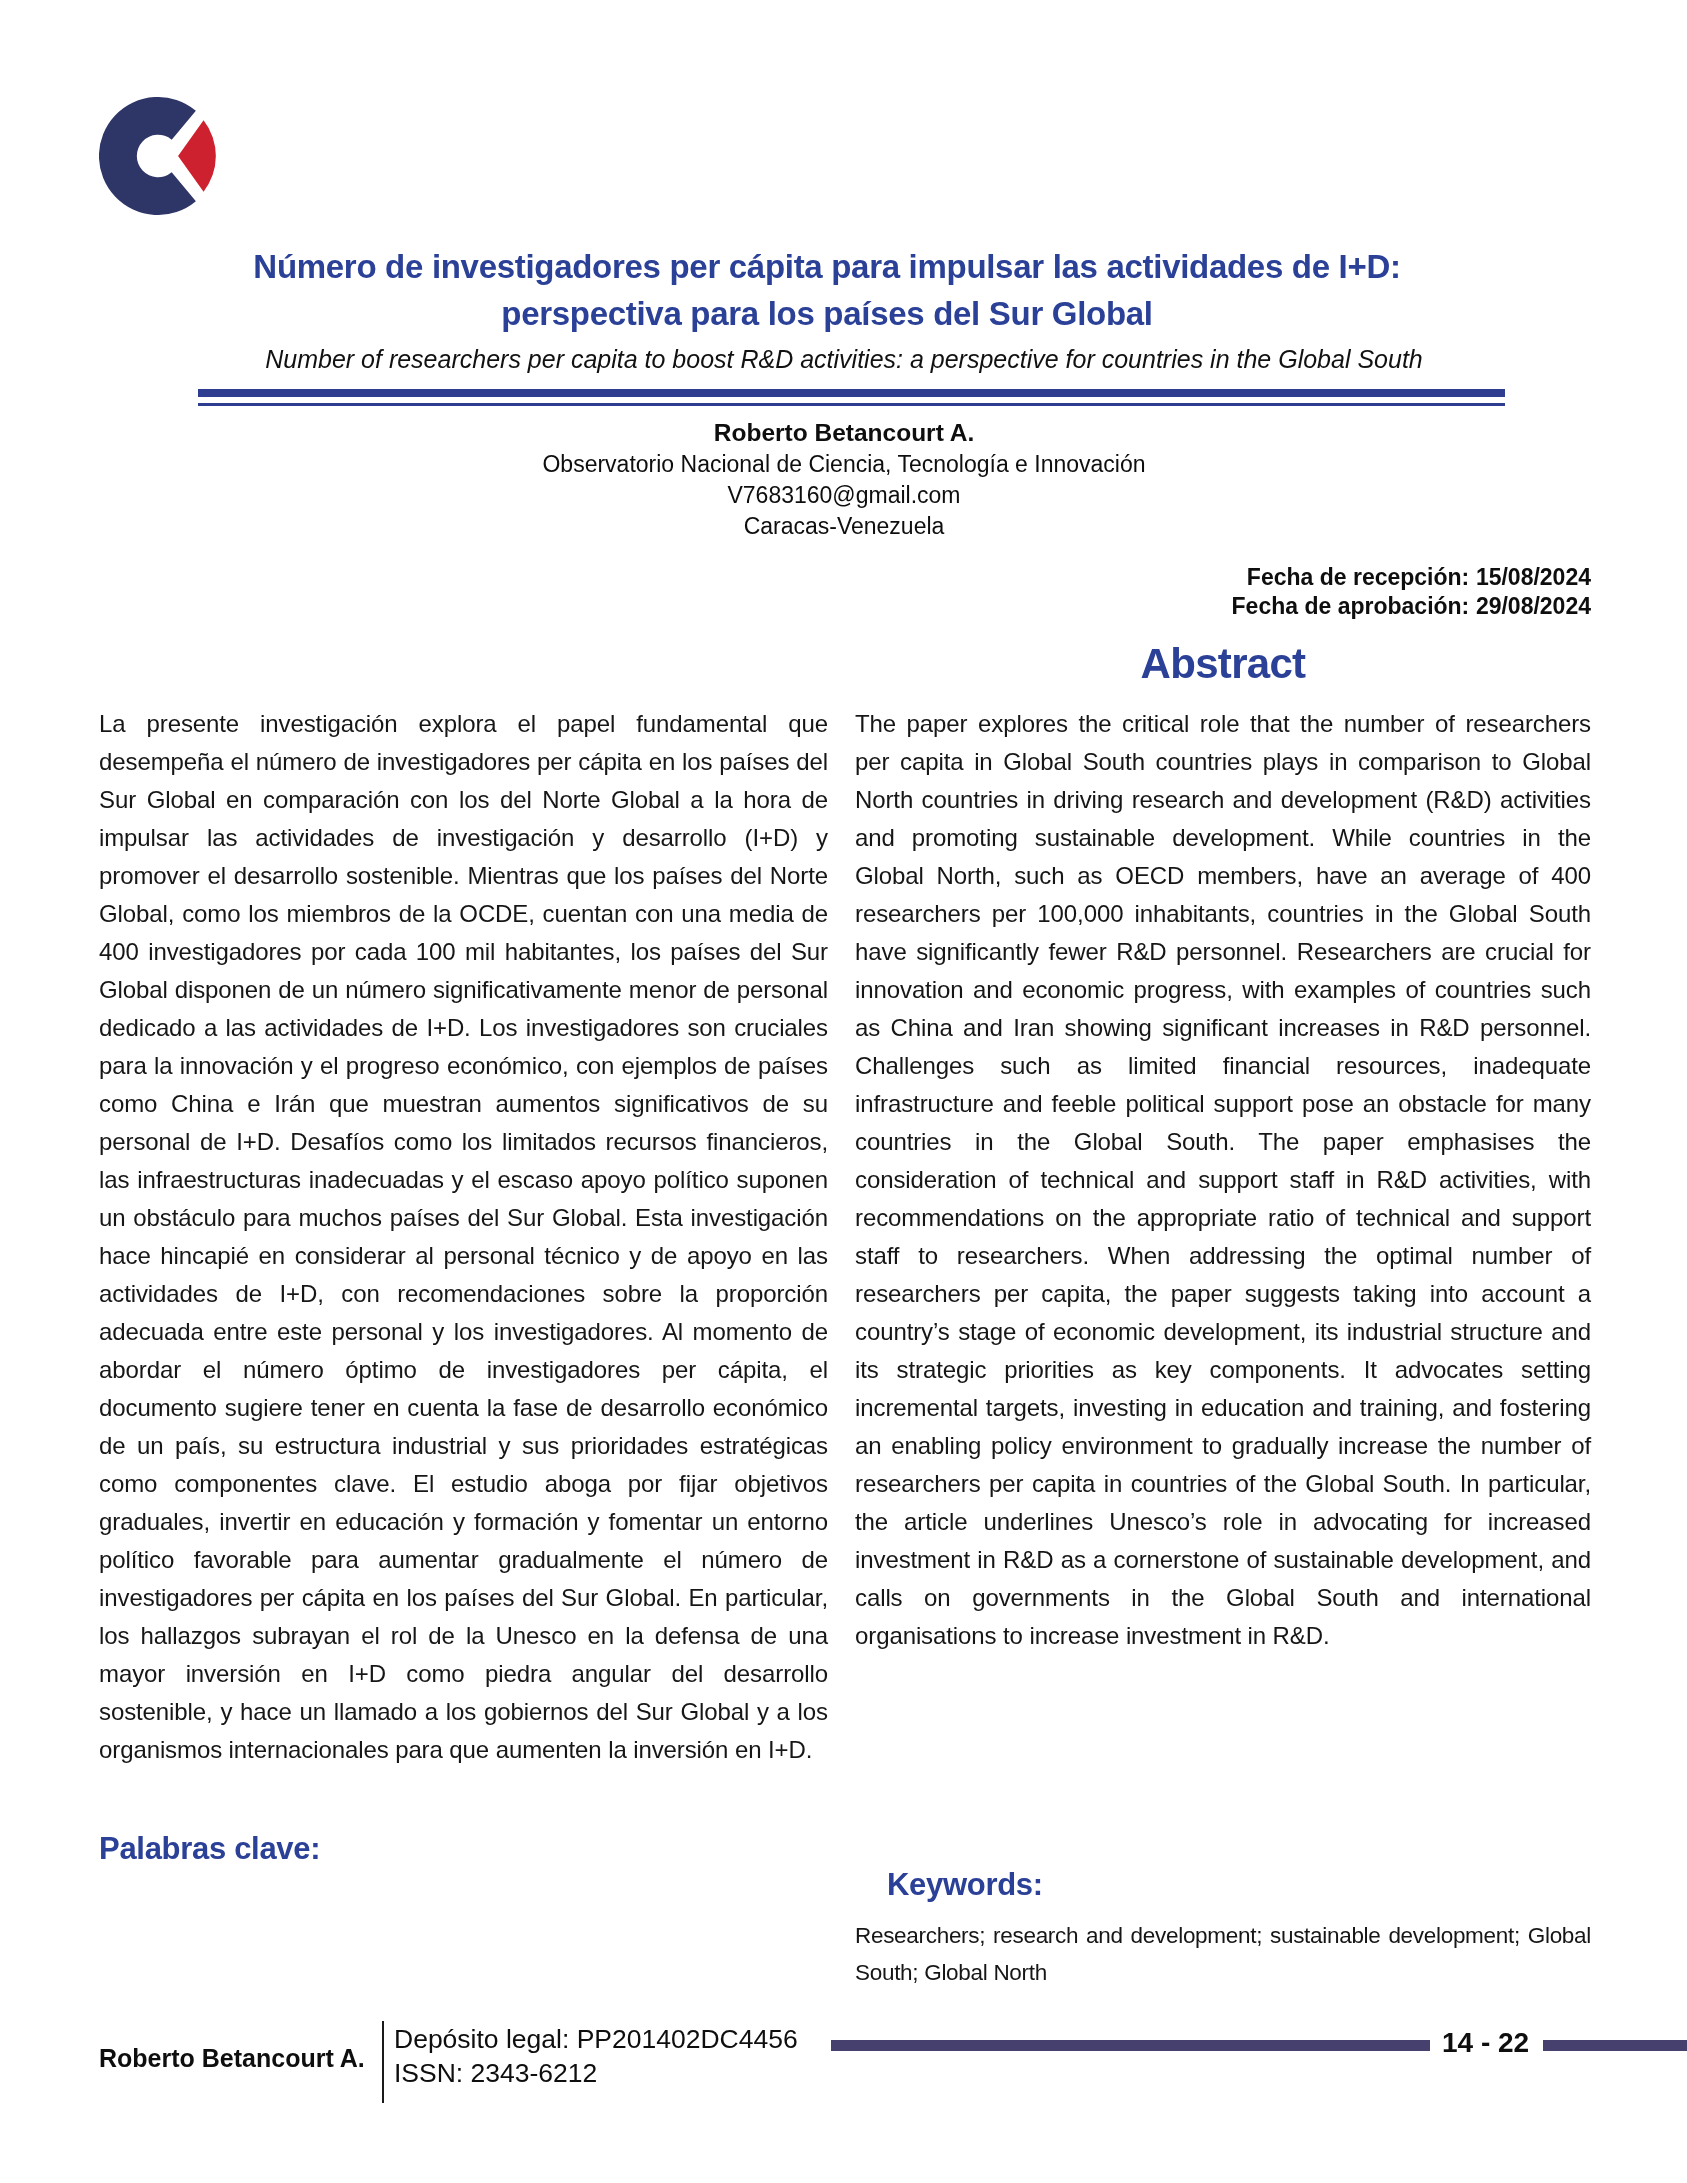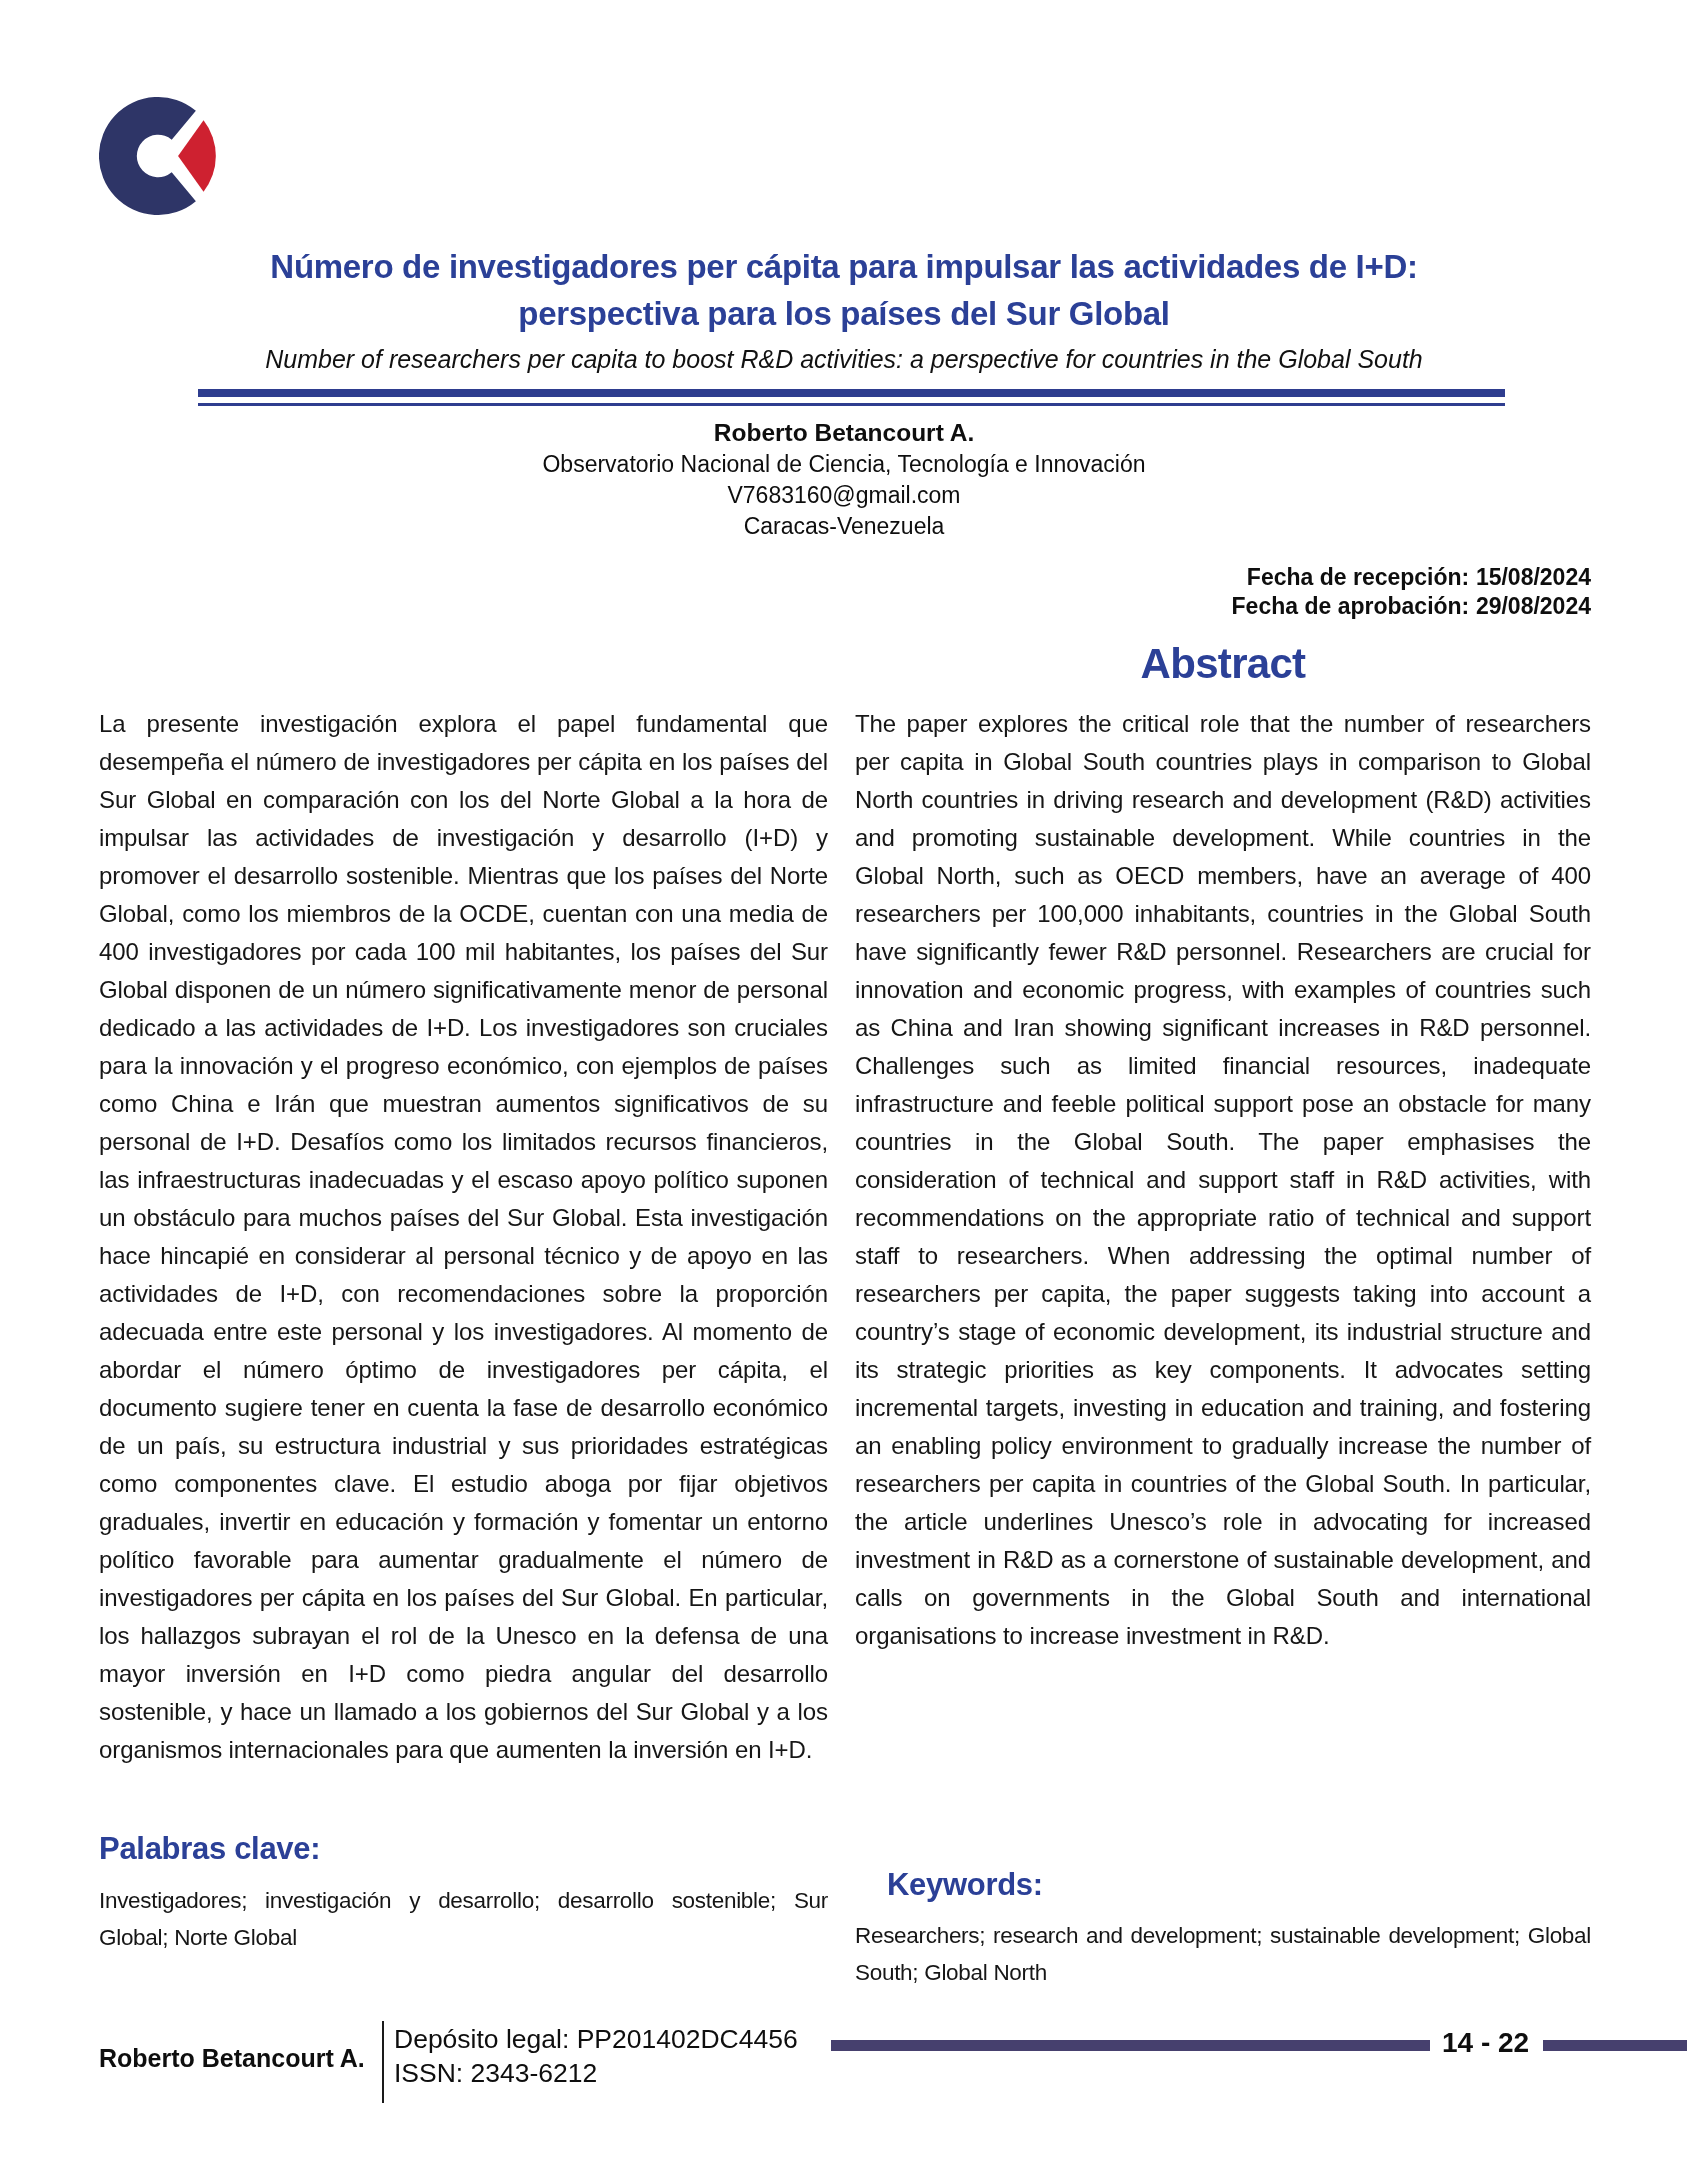--- a/index.html
+++ b/index.html
@@ -23,21 +23,21 @@
   }
   
   .logo{position:absolute;left:99px;top:97px;width:118px;height:118px;}
   .brand{position:absolute;left:230px;top:140px;}
   .brand-l1{font-size:28px;font-weight:800;letter-spacing:-0.7px;color:var(--navy-text);line-height:33px;}
   .brand-del{font-size:16px;font-weight:800;color:var(--dark);margin-left:8px;}
   .brand-l2{font-size:28px;font-weight:800;letter-spacing:-0.7px;color:var(--red);line-height:33px;}
   .brand-issue{font-size:25px;font-weight:400;color:var(--navy-text);line-height:37px;margin-top:1.3px;}
   
   .title-es{
-    position:absolute;left:159px;top:243px;width:1370px;margin:0;
+    position:absolute;left:142px;top:243px;width:1370px;margin:0;
     text-align:center;color:var(--blue);
     font-size:33px;font-weight:700;line-height:47px;letter-spacing:-0.3px;
   }
   .title-es .t-line{display:block;}
   .title-en{
     position:absolute;left:159px;top:343px;width:1370px;
     text-align:center;font-style:italic;font-size:25px;color:#111111;line-height:32px;
   }
   .rule{position:absolute;left:198px;top:389px;width:1307px;}
   .rule-a{height:8px;background:var(--rule);}
@@ -118,21 +118,20 @@
     <div class="a-line">Caracas-Venezuela</div>
   </div>
 
   <div class="dates">
     <div class="d-line"><span class="d-label">Fecha de recepción:</span><span class="d-value">15/08/2024</span></div>
     <div class="d-line"><span class="d-label">Fecha de aprobación:</span><span class="d-value">29/08/2024</span></div>
   </div>
 
   <div class="body-col body-res">La presente investigación explora el papel fundamental que desempeña el número de investigadores per cápita en los países del Sur Global en comparación con los del Norte Global a la hora de impulsar las actividades de investigación y desarrollo (I+D) y promover el desarrollo sostenible. Mientras que los países del Norte Global, como los miembros de la OCDE, cuentan con una media de 400 investigadores por cada 100 mil habitantes, los países del Sur Global disponen de un número significativamente menor de personal dedicado a las actividades de I+D. Los investigadores son cruciales para la innovación y el progreso económico, con ejemplos de países como China e Irán que muestran aumentos significativos de su personal de I+D. Desafíos como los limitados recursos financieros, las infraestructuras inadecuadas y el escaso apoyo político suponen un obstáculo para muchos países del Sur Global. Esta investigación hace hincapié en considerar al personal técnico y de apoyo en las actividades de I+D, con recomendaciones sobre la proporción adecuada entre este personal y los investigadores. Al momento de abordar el número óptimo de investigadores per cápita, el documento sugiere tener en cuenta la fase de desarrollo económico de un país, su estructura industrial y sus prioridades estratégicas como componentes clave. El estudio aboga por fijar objetivos graduales, invertir en educación y formación y fomentar un entorno político favorable para aumentar gradualmente el número de investigadores per cápita en los países del Sur Global. En particular, los hallazgos subrayan el rol de la Unesco en la defensa de una mayor inversión en I+D como piedra angular del desarrollo sostenible, y hace un llamado a los gobiernos del Sur Global y a los organismos internacionales para que aumenten la inversión en I+D.</div>
   <h3 class="kw-head kw-head-es">Palabras clave:</h3>
-  <div class="kw-body kw-body-es">Investigadores; investigación y desarrollo; desarrollo sostenible; Sur Global; Norte Global</div>
 
   <h2 class="h-col h-abs">Abstract</h2>
   <div class="body-col body-abs">The paper explores the critical role that the number of researchers per capita in Global South countries plays in comparison to Global North countries in driving research and development (R&amp;D) activities and promoting sustainable development. While countries in the Global North, such as OECD members, have an average of 400 researchers per 100,000 inhabitants, countries in the Global South have significantly fewer R&amp;D personnel. Researchers are crucial for innovation and economic progress, with examples of countries such as China and Iran showing significant increases in R&amp;D personnel. Challenges such as limited financial resources, inadequate infrastructure and feeble political support pose an obstacle for many countries in the Global South. The paper emphasises the consideration of technical and support staff in R&amp;D activities, with recommendations on the appropriate ratio of technical and support staff to researchers. When addressing the optimal number of researchers per capita, the paper suggests taking into account a country’s stage of economic development, its industrial structure and its strategic priorities as key components. It advocates setting incremental targets, investing in education and training, and fostering an enabling policy environment to gradually increase the number of researchers per capita in countries of the Global South. In particular, the article underlines Unesco’s role in advocating for increased investment in R&amp;D as a cornerstone of sustainable development, and calls on governments in the Global South and international organisations to increase investment in R&amp;D.</div>
   <h3 class="kw-head kw-head-en">Keywords:</h3>
   <div class="kw-body kw-body-en">Researchers; research and development; sustainable development; Global South; Global North</div>
 
   <div class="f-author">Roberto Betancourt A.</div>
   <div class="f-divider"></div>
   <div class="f-legal">
     <div>Depósito legal: PP201402DC4456</div>

